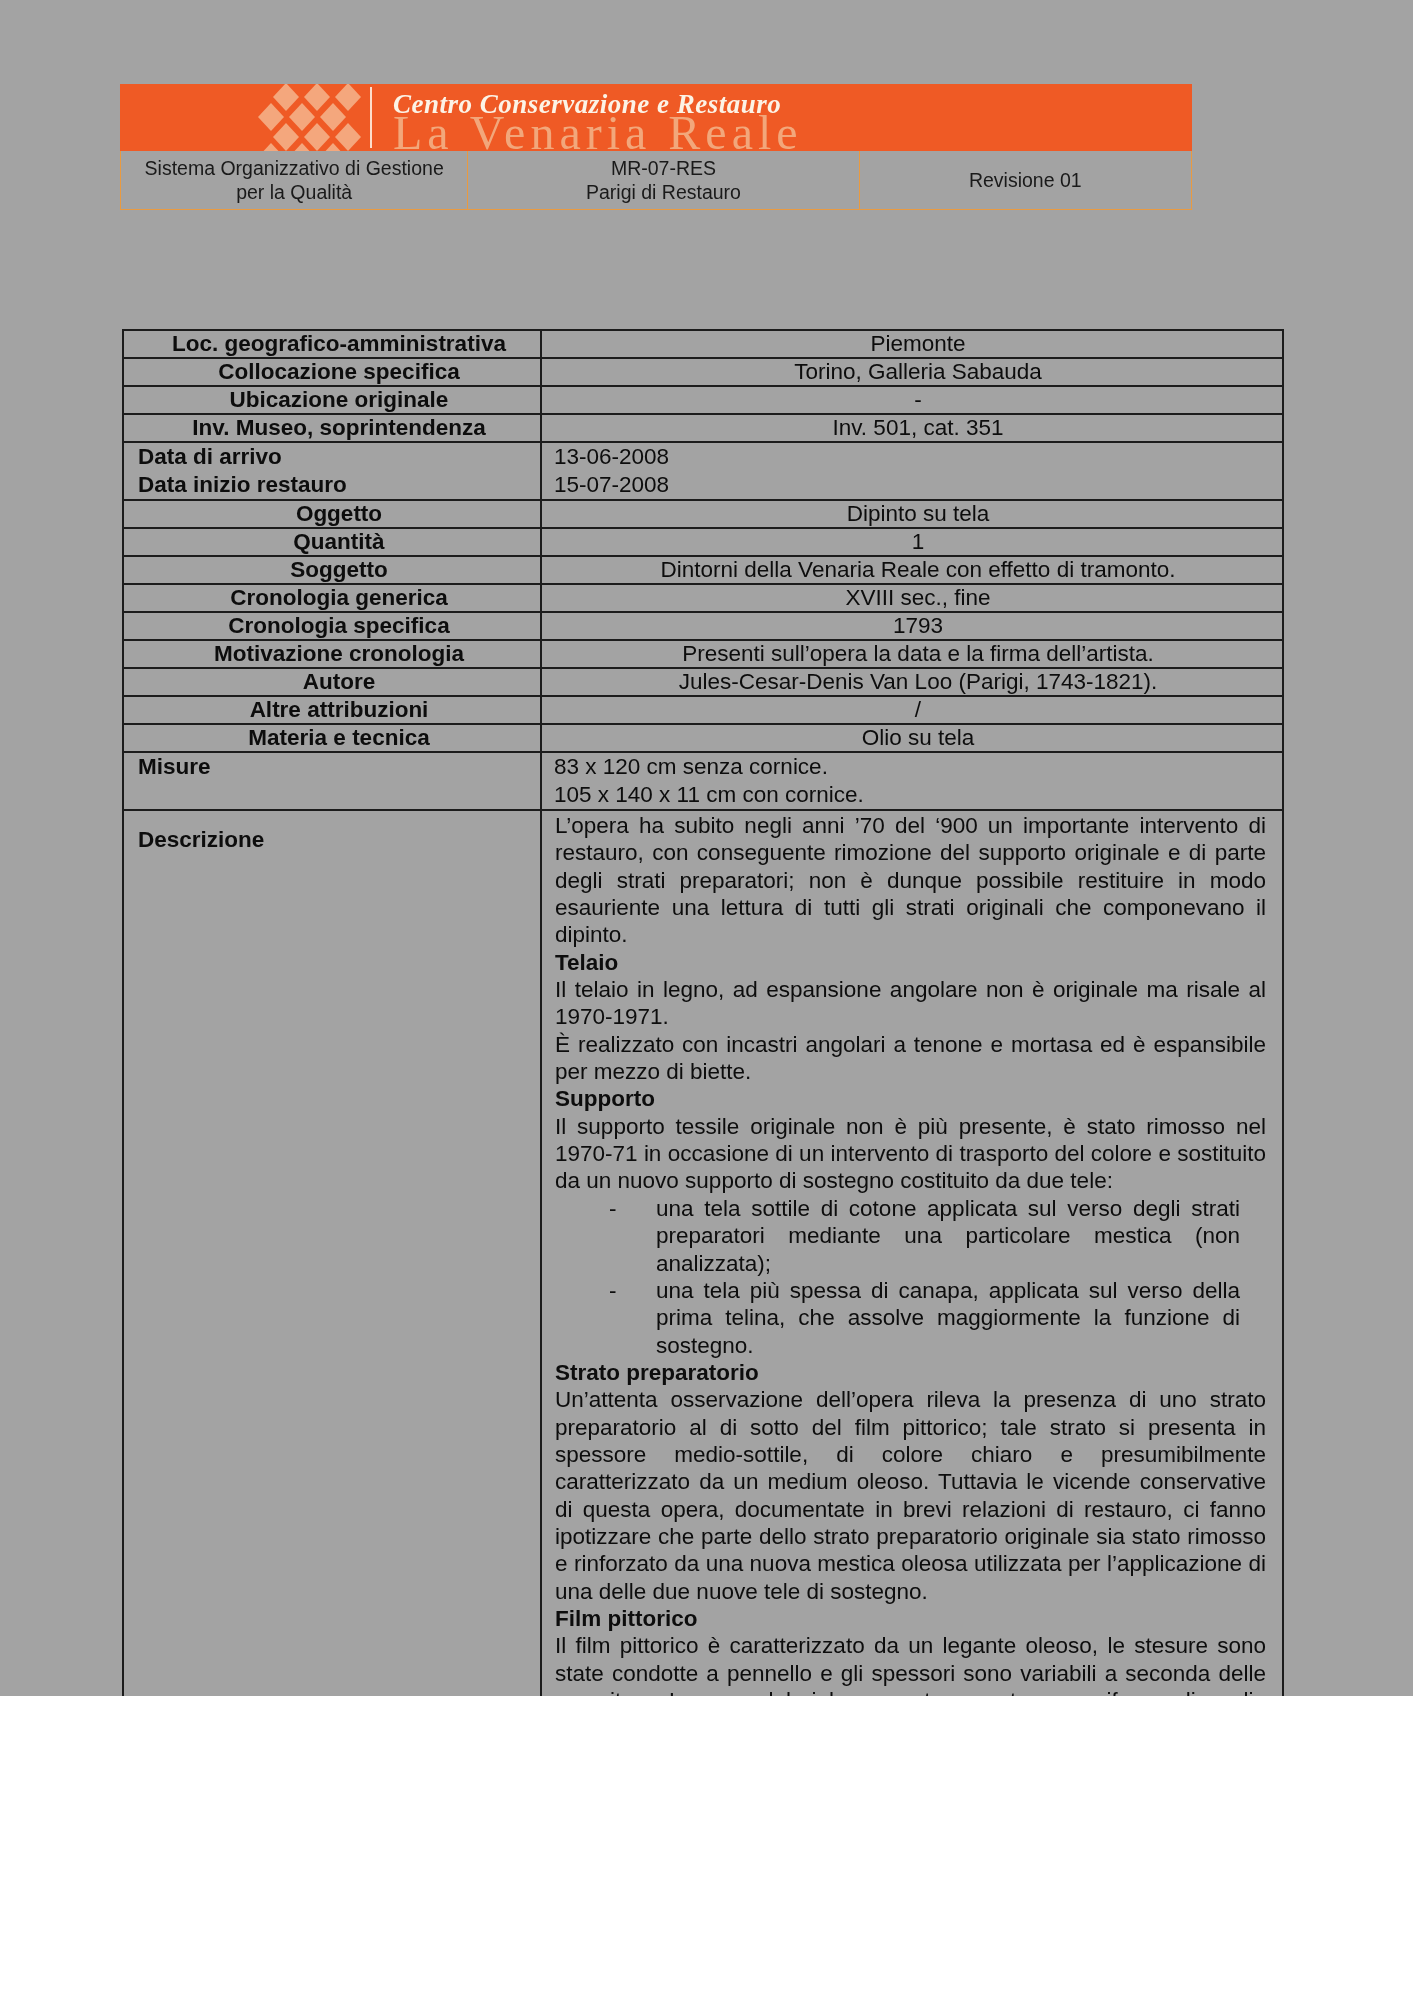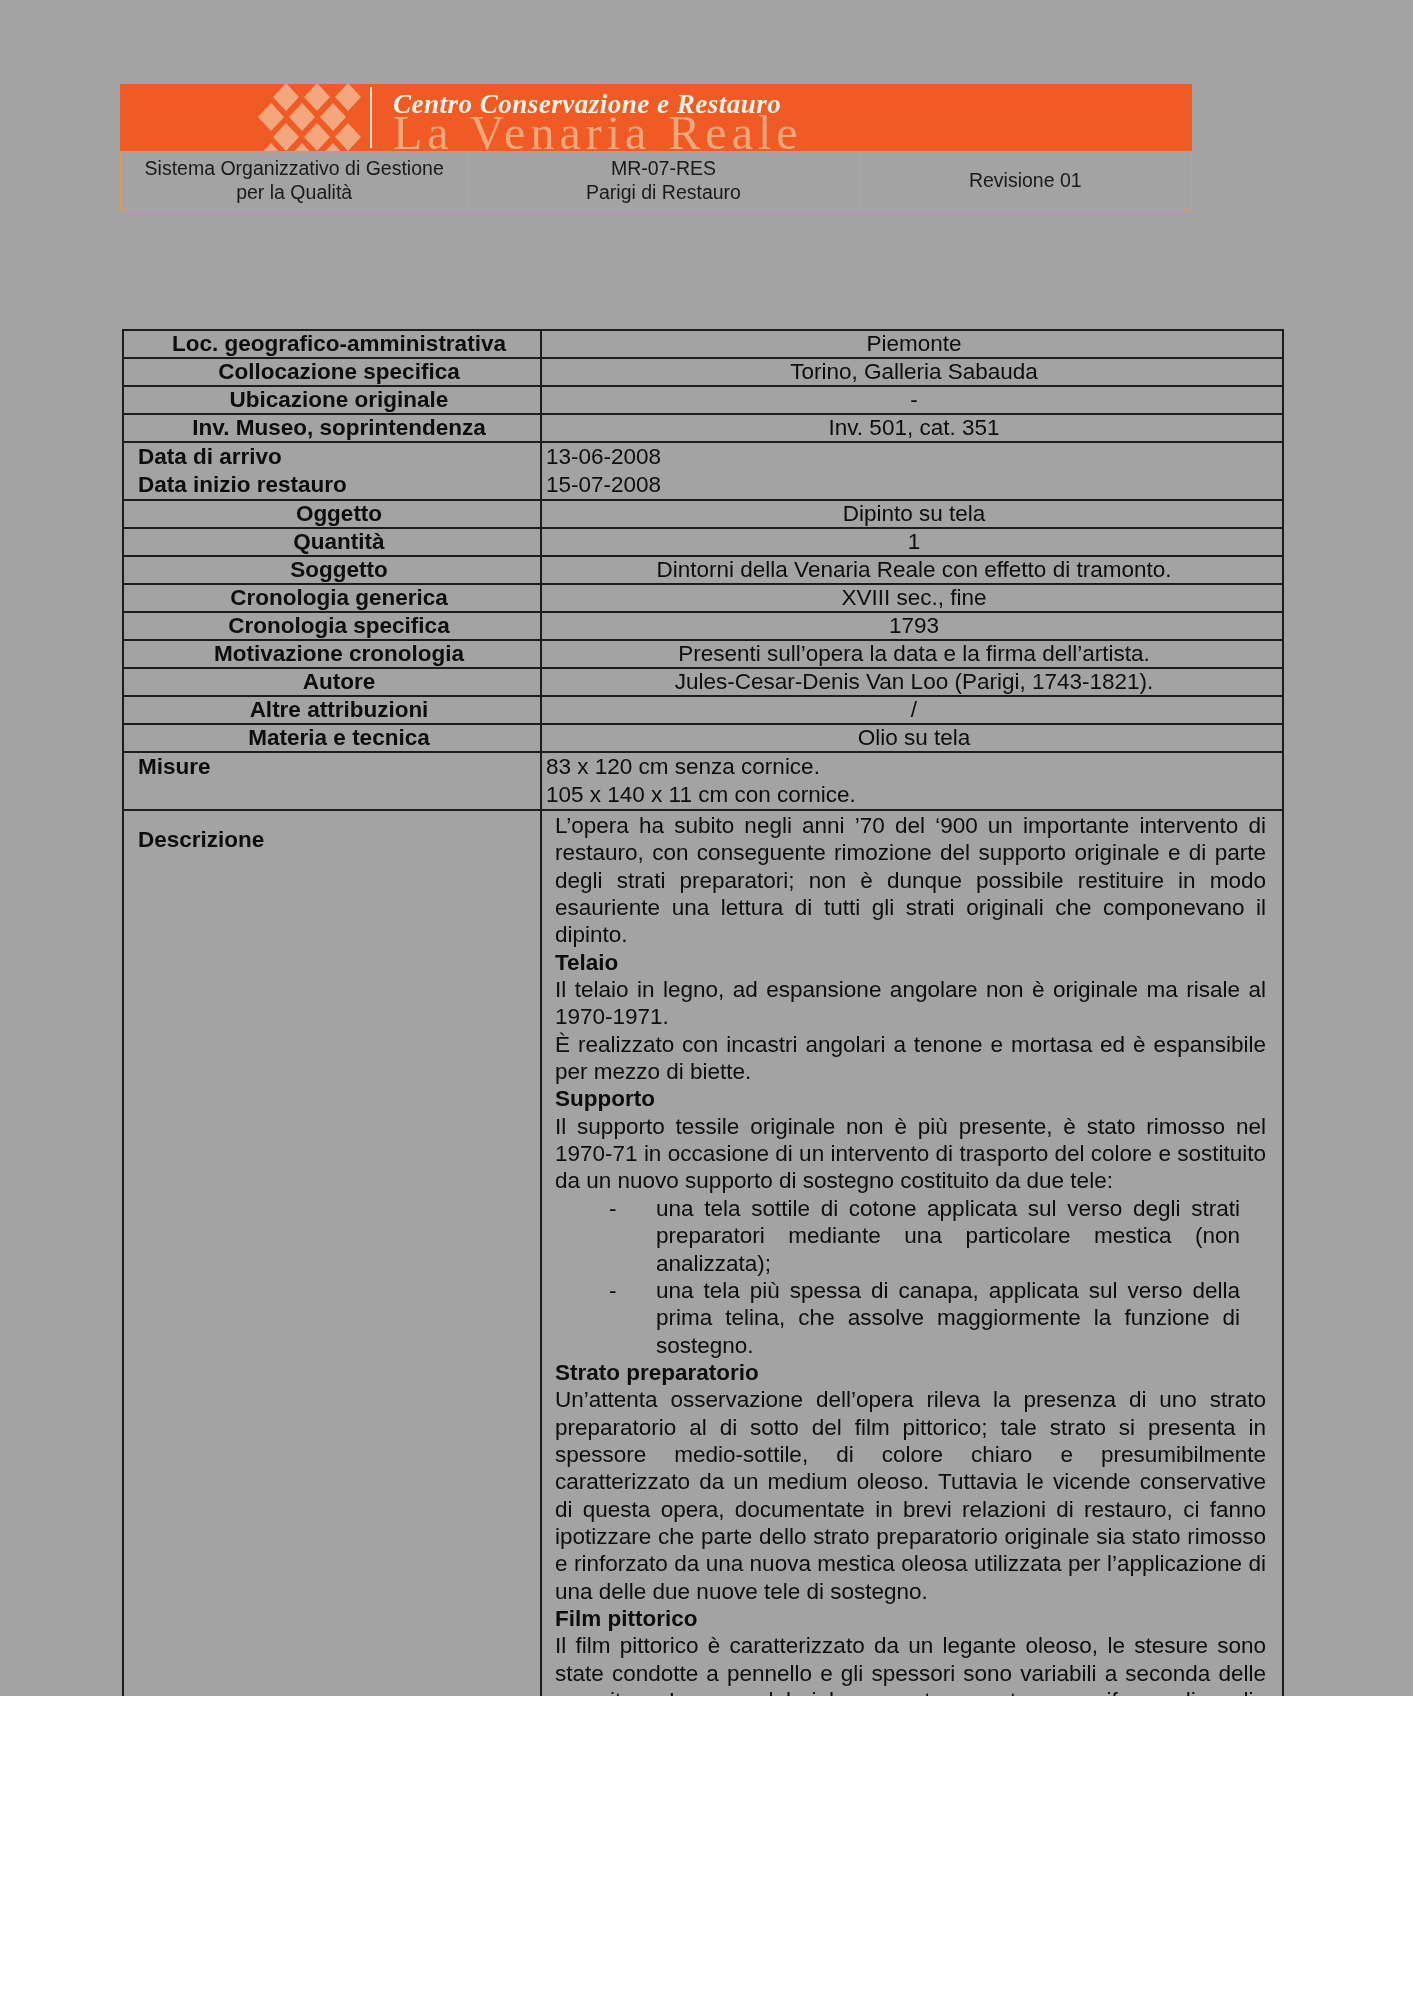--- a/index.html
+++ b/index.html
@@ -46,21 +46,21 @@
   }
   table.record td{
     border:2px solid var(--table_border);
     font-size:22.5px;color:#0d0d0d;overflow:hidden;
     padding:0;vertical-align:middle;
   }
   col.c-label{width:418px;}
   col.c-value{width:742px;}
   .cell-label{font-weight:bold;}
   .cell-label .ln{padding-left:14px;}
-  .cell-value .ln{padding-left:4px;}
+  .cell-value .ln{padding-left:12px;}
   tr.r-single td{height:26px;}
   tr.r-single .ln{line-height:26px;text-align:center;}
   tr.r-double td{height:55px;vertical-align:top;}
   tr.r-double .ln{line-height:28px;}
   tr.r-desc td{vertical-align:top;}
   tr.r-desc .cell-label .ln{line-height:28px;padding-top:15px;}
   .cell-desc{padding:1px 16px 4px 13px !important;}
   .cell-desc > div{line-height:27.35px;font-size:22.5px;}
   .d-p{text-align:justify;}
   .d-h{font-weight:bold;}

